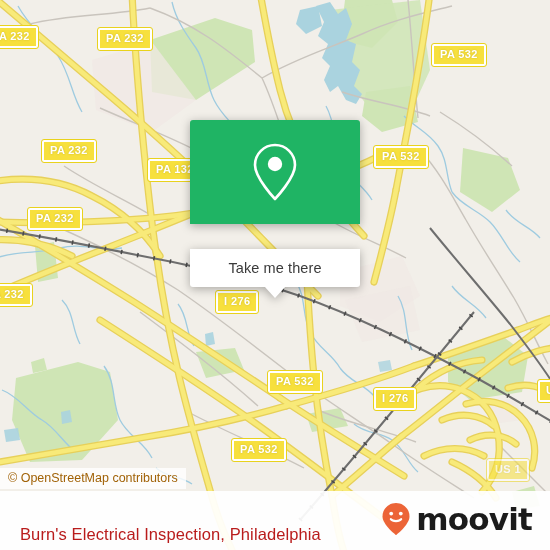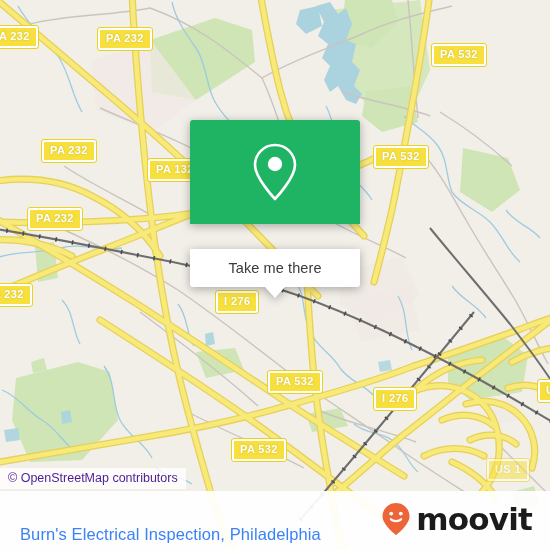--- a/index.html
+++ b/index.html
@@ -103,21 +103,21 @@
     border-right: 11px solid transparent;
     border-top: 12px solid #ffffff;
   }
 
   
   #osm-attribution {
     position: absolute;
     left: 0;
     top: 468px;
     background: rgba(255,255,255,0.80);
-    color: #4c1d95;
+    color: #a16207;
     font-size: 12.5px;
     font-family: "Liberation Sans", sans-serif;
     padding: 3px 8px 4px 8px;
     z-index: 15;
     white-space: nowrap;
   }
 
   
   #bottom-bar {
     position: absolute;
@@ -127,21 +127,21 @@
     height: 59px;
     background: rgba(255,255,255,0.93);
     z-index: 30;
     display: flex;
     align-items: center;
     justify-content: space-between;
     padding: 0 18px 0 20px;
     box-sizing: border-box;
   }
   #place-title {
-    color: #3b82f6;
+    color: #b91c1c;
     font-size: 16.5px;
     font-family: "Liberation Sans", sans-serif;
     letter-spacing: 0.1px;
     white-space: nowrap;
     margin-top: 28px;
   }
   #moovit-logo {
     display: flex;
     align-items: center;
     gap: 4px;

